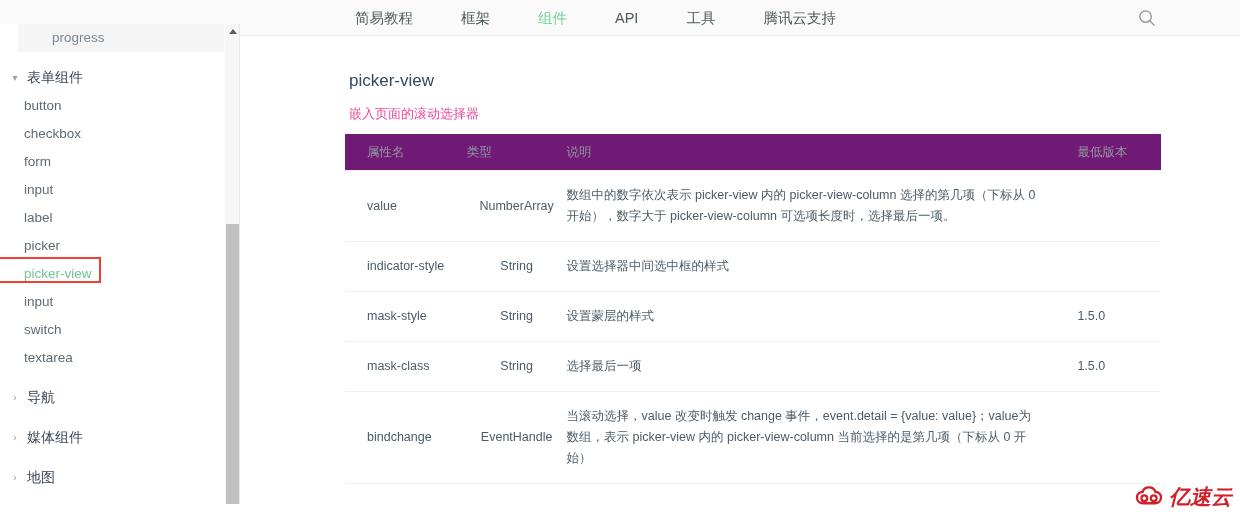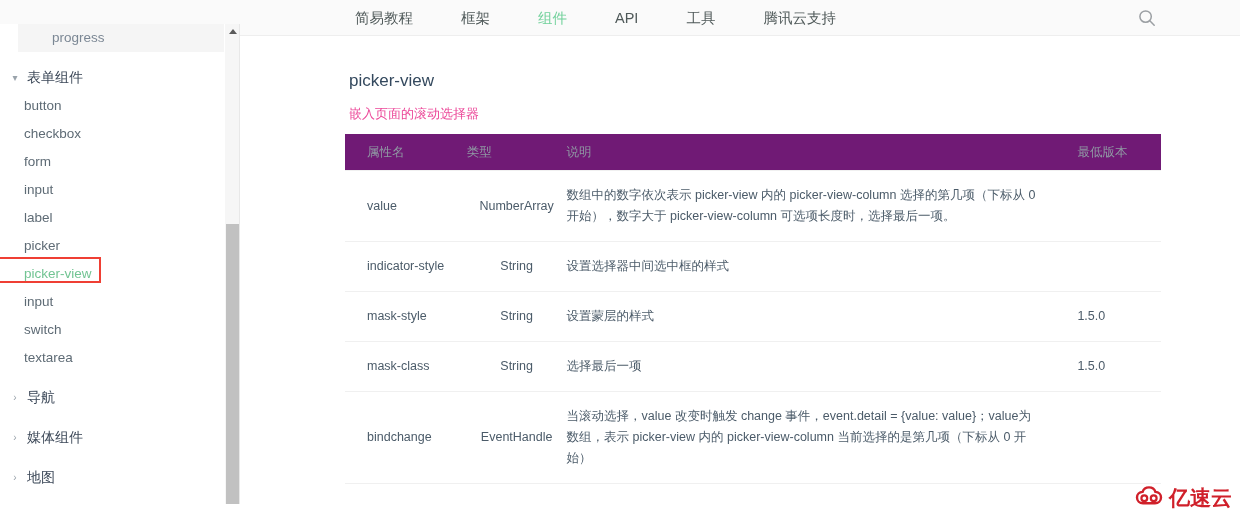--- a/index.html
+++ b/index.html
@@ -267,23 +267,24 @@
     color: #5d87b5;
   }
   .desc-text { display: block; max-width: 470px; }
 
   
   .watermark {
     position: absolute;
     right: 8px;
     bottom: 6px;
     display: flex;
-    align-items: flex-end;
+    align-items: center;
     gap: 5px;
     user-select: none;
+    font-style: italic;
   }
   .wm-text {
     font-size: 21px;
     color: #d0202a;
     font-weight: bold;
     letter-spacing: 0px;
     line-height: 24px;
   }
 </style>
 </head>

